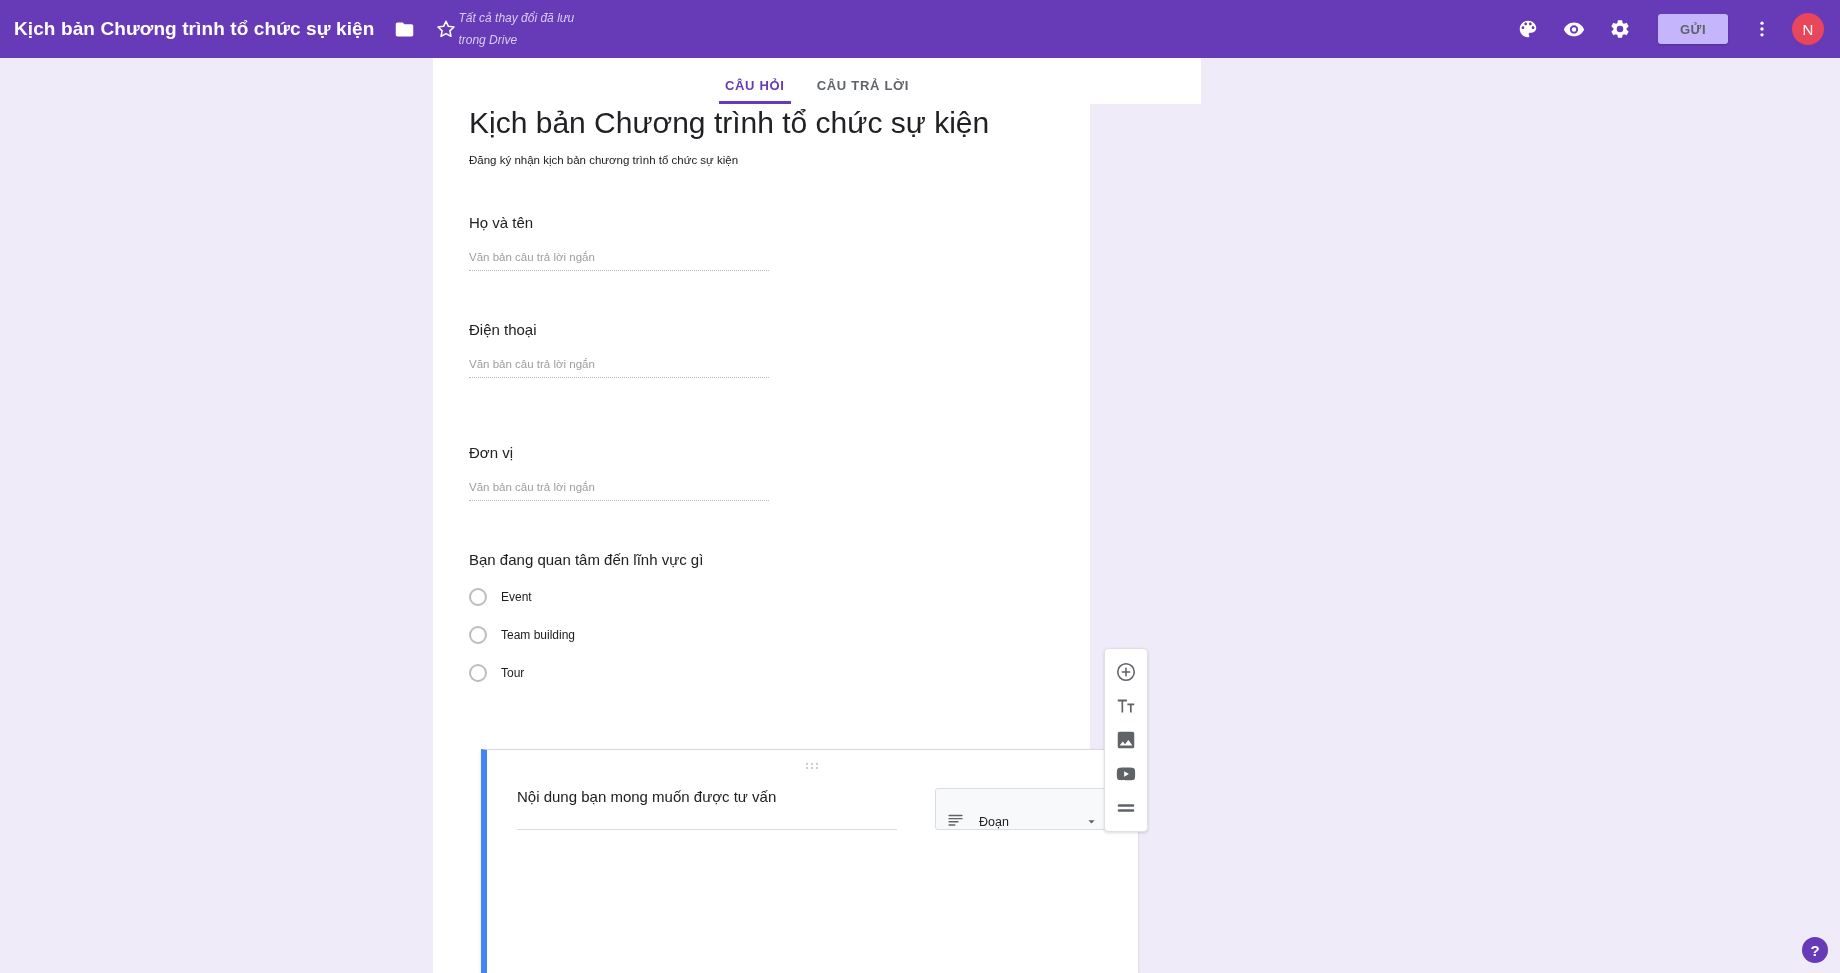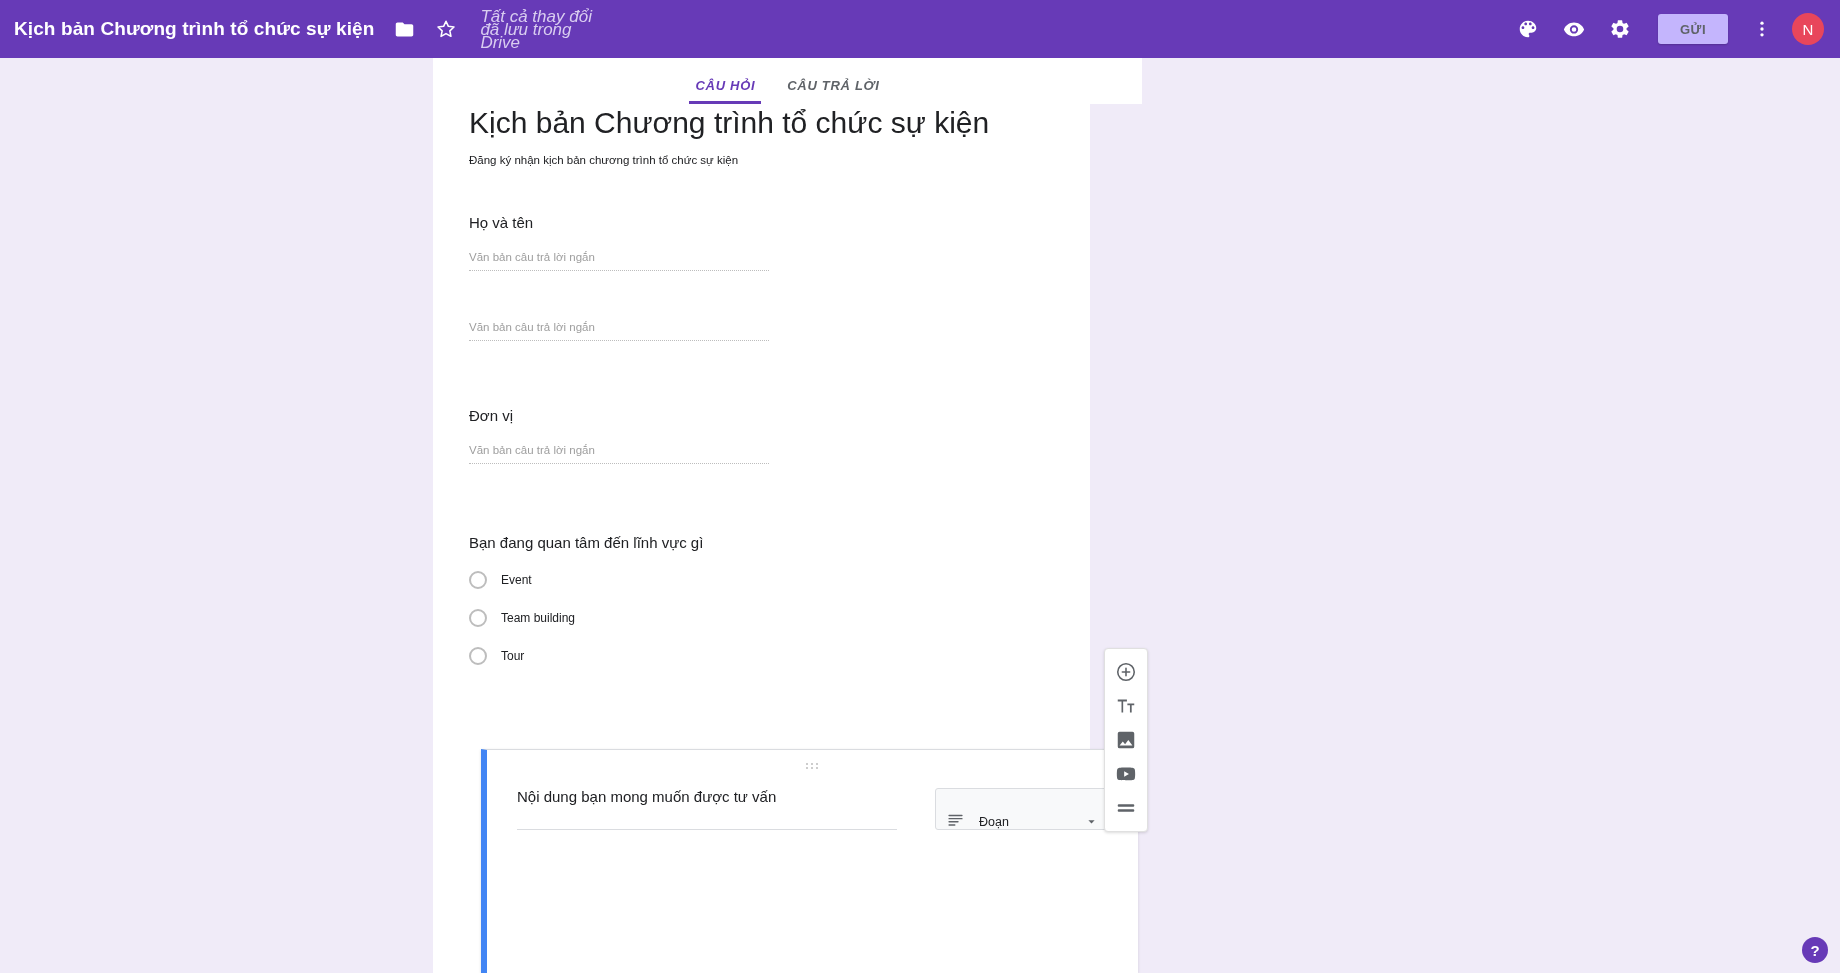--- a/index.html
+++ b/index.html
@@ -22,22 +22,22 @@
     color: #ffffff; font-size: 19px; font-weight: bold;
     margin-left: 14px; white-space: nowrap; letter-spacing: .1px;
   }
   .topbar-icon {
     width: 24px; height: 24px; margin-left: 18px;
     display: flex; align-items: center; justify-content: center;
     color: #ffffff; flex: none;
   }
   .topbar-icon svg { display: block; }
   .save-status {
-    color: #d9cdf0; font-size: 17px; font-style: italic;
-    margin-left: 22px; line-height: 13px; max-width: 135px;
+    color: #d9cdf0; font-size: 12px; font-style: italic;
+    line-height: 22px; max-width: 135px;
   }
   .topbar-spacer { flex: 1 1 auto; }
   .topbar-right { display: flex; align-items: center; padding-right: 16px; }
   .topbar-right .topbar-icon { margin-left: 22px; }
   .send-btn {
     margin-left: 26px;
     background: #c4b5fd; color: #5f6368;
     border: none; border-radius: 3px;
     height: 30px; padding: 0 22px;
     font-family: "Liberation Sans", sans-serif;
@@ -50,25 +50,24 @@
     width: 32px; height: 32px; border-radius: 50%;
     background: #e8465b; color: #fff;
     display: flex; align-items: center; justify-content: center;
     font-size: 15px; font-weight: normal;
     cursor: pointer;
   }
 
   
   .tabstrip {
     position: absolute; top: 58px; left: 433px;
-    width: 709px; height: 46px;
+    width: 768px; height: 46px;
     background: #ffffff;
     display: flex; align-items: flex-end; justify-content: center;
     z-index: 30;
-    font-style: italic;
   }
   .tab {
     font-size: 13px; font-weight: bold; letter-spacing: .7px;
     color: #5f6368; padding: 0 16px 11px 16px;
     cursor: pointer; position: relative;
     white-space: nowrap;
   }
   .tab.active { color: #673ab7; }
   .tab.active::after {
     content: ""; position: absolute; left: 10px; right: 10px; bottom: 0;
@@ -242,29 +241,30 @@
     <div class="form-title">Kịch bản Chương trình tổ chức sự kiện</div>
     <div class="form-desc">Đăng ký nhận kịch bản chương trình tổ chức sự kiện</div>
   </div>
 
   <div class="qcard" style="margin-top:48px">
     <div class="q-title">Họ và tên</div>
     <div class="q-shortanswer">Văn bản câu trả lời ngắn</div>
   </div>
 
   <div class="qcard" style="margin-top:50px">
+    <div class="q-title">Điện thoại</div>
     <div class="q-shortanswer">Văn bản câu trả lời ngắn</div>
   </div>
 
   <div class="qcard" style="margin-top:66px">
     <div class="q-title">Đơn vị</div>
     <div class="q-shortanswer">Văn bản câu trả lời ngắn</div>
   </div>
 
-  <div class="qcard" style="margin-top:70px">
+  <div class="qcard" style="margin-top:50px">
     <div class="q-title">Bạn đang quan tâm đến lĩnh vực gì</div>
 
     <div class="opt-row">
       <span class="radio"></span>
       <span class="opt-label">Event</span>
     </div>
     <div class="opt-row">
       <span class="radio"></span>
       <span class="opt-label">Team building</span>
     </div>

